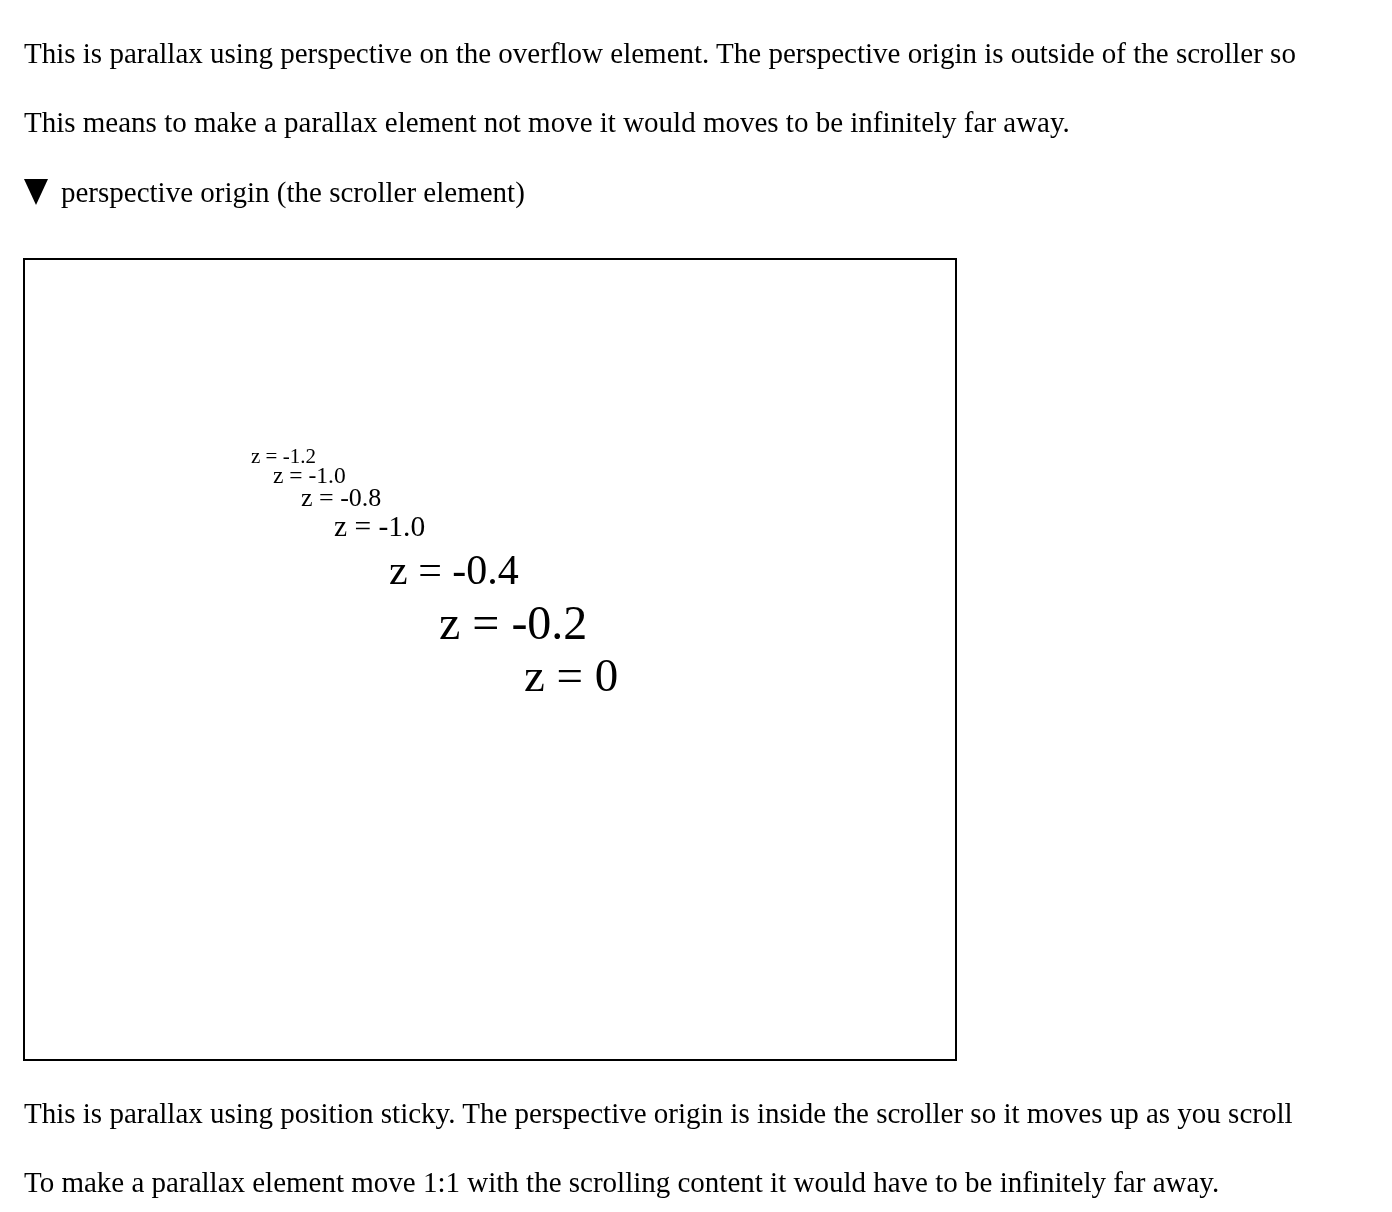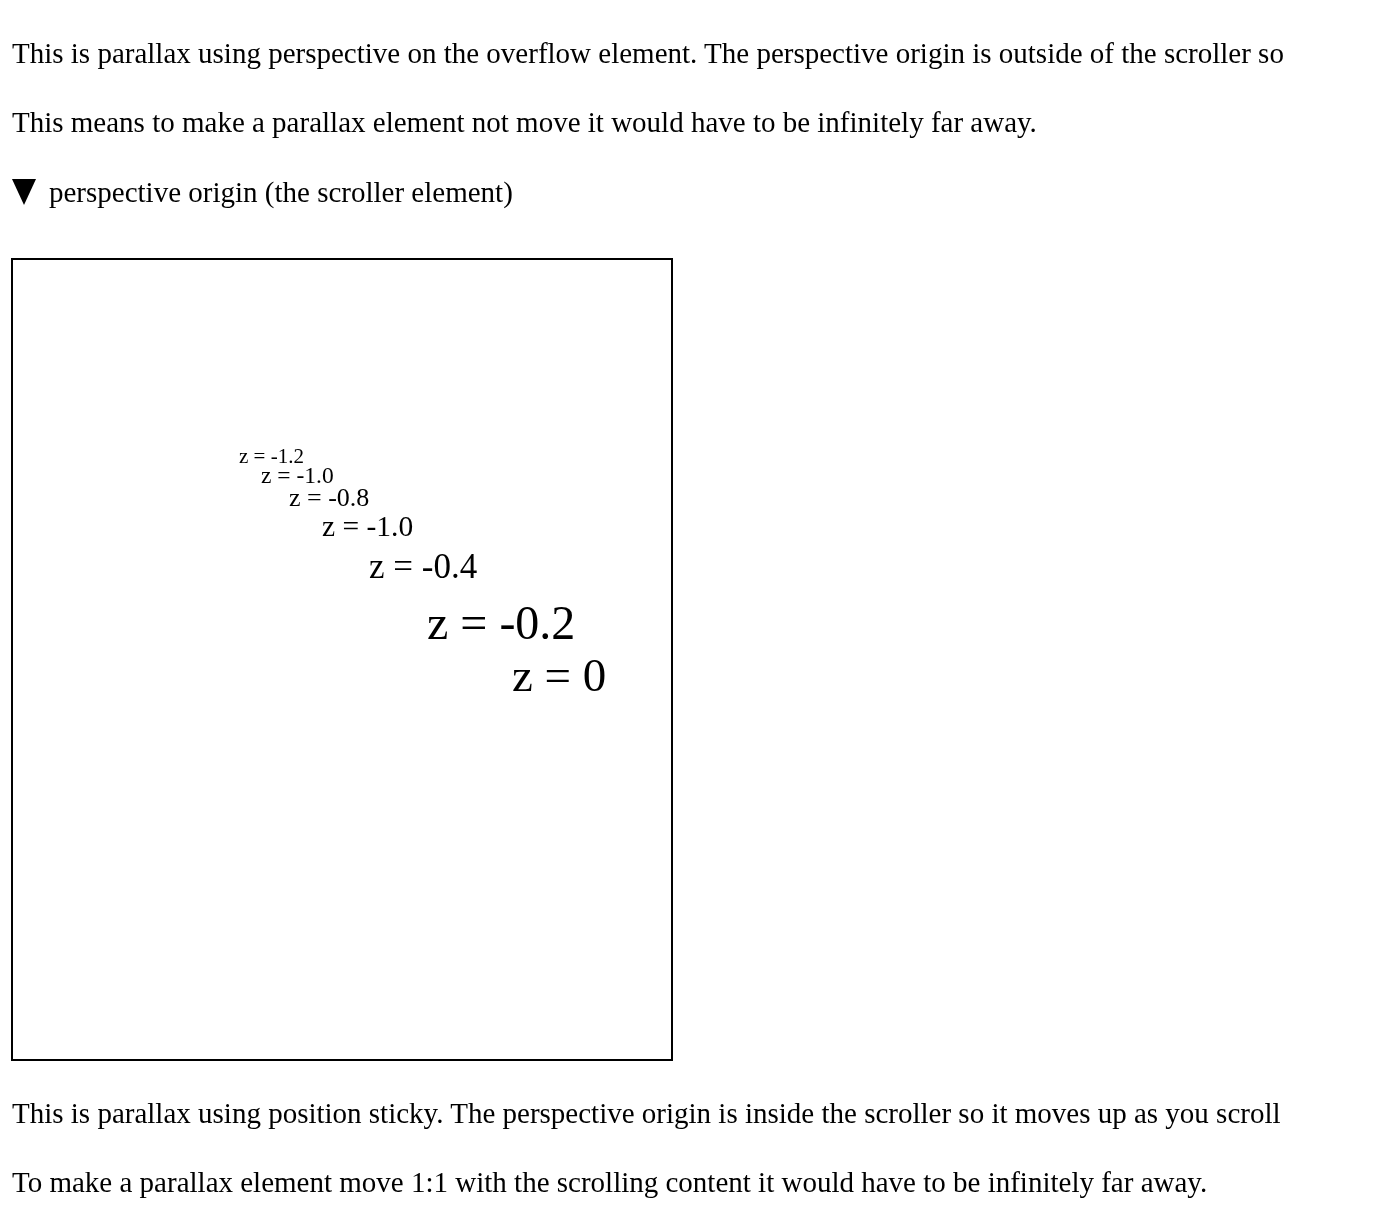--- a/index.html
+++ b/index.html
@@ -5,70 +5,70 @@
   html, body { margin: 0; padding: 0; }
   body {
     width: 1392px;
     height: 1212px;
     overflow: hidden;
     background: #ffffff;
     color: #000000;
     font-family: "Liberation Serif", "DejaVu Serif", serif;
     font-size: 29px;
   }
-  .page { padding-left: 12px; }
+  .page { padding-left: 24px; }
   p.line {
     margin: 36px 0;
     line-height: 1.15;
     white-space: nowrap;
   }
   p.first { margin-top: 37px; }
   .tri {
     display: inline-block;
     width: 0;
     height: 0;
     border-left: 12px solid transparent;
     border-right: 12px solid transparent;
     border-top: 26px solid #000000;
     margin-right: 13px;
     vertical-align: -3px;
   }
   .scroller {
     box-sizing: border-box;
-    width: 662px;
+    width: 934px;
     height: 803px;
     border: 2px solid #000000;
     margin: 49px 0 36px -1px;
     position: relative;
     overflow: hidden;
     background: #ffffff;
     text-align: center;
   }
   .zlabel {
     position: absolute;
     line-height: 1;
     white-space: nowrap;
     color: #000000;
   }
   .z12 { left: 226px; top: 186px; font-size: 21px; }
   .z10 { left: 248px; top: 204px; font-size: 23.5px; }
   .z08 { left: 276px; top: 225px; font-size: 26px; }
   .z06 { left: 309px; top: 252px; font-size: 29.5px; }
-  .z04 { left: 356px; top: 289px; font-size: 35px; }
+  .z04 { left: 364px; top: 289px; font-size: 42px; }
   .z02 { left: 414px; top: 339px; font-size: 48px; }
   .z00 { left: 499px; top: 392px; font-size: 47px; }
 </style>
 </head>
 <body>
 
 <div class="page">
 
   <p class="line first">This is parallax using perspective on the overflow element. The perspective origin is outside of the scroller so</p>
 
-  <p class="line">This means to make a parallax element not move it would have to be infinitely far away.</p>
+  <p class="line">This means to make a parallax element not move it would moves to be infinitely far away.</p>
 
   <p class="line"><span class="tri"></span><span>perspective origin (the scroller element)</span></p>
 
   <div class="scroller">
     <span class="zlabel z12">z = -1.2</span>
     <span class="zlabel z10">z = -1.0</span>
     <span class="zlabel z08">z = -0.8</span>
     <span class="zlabel z06">z = -1.0</span>
     <span class="zlabel z04">z = -0.4</span>
     <span class="zlabel z02">z = -0.2</span>

